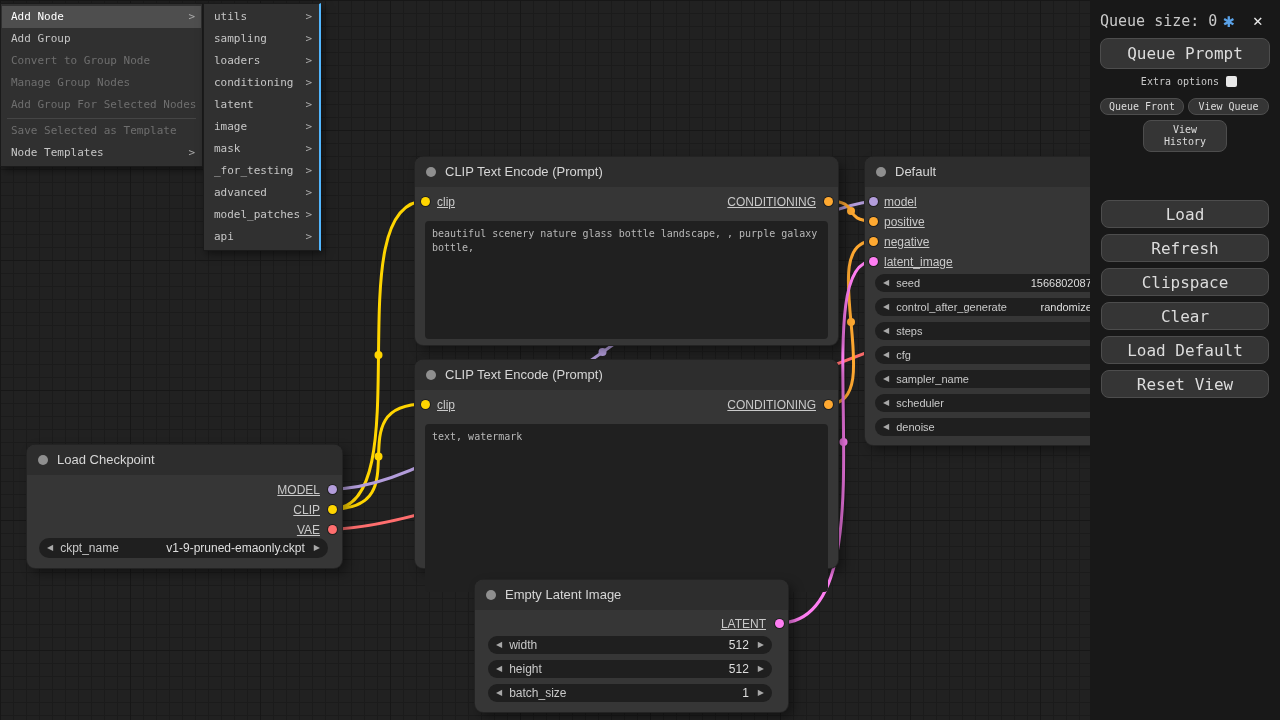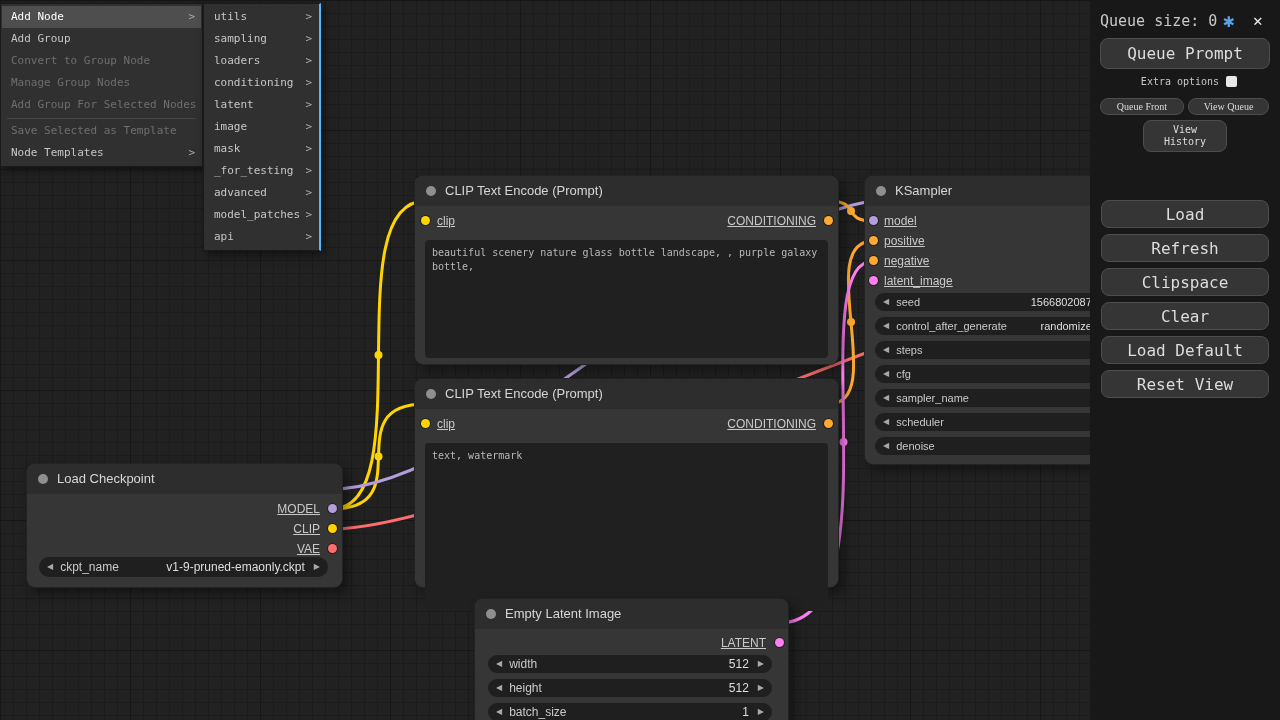--- a/index.html
+++ b/index.html
@@ -12,21 +12,21 @@
       linear-gradient(#171717 1px, transparent 1px),
       linear-gradient(90deg,#171717 1px, transparent 1px),
       linear-gradient(#1b1b1b 1px, transparent 1px),
       linear-gradient(90deg,#1b1b1b 1px, transparent 1px);
     background-size:130px 130px,130px 130px,13px 13px,13px 13px;
   }
   .wires { position:absolute; left:0; top:0; z-index:5; }
   .wire { fill:none; stroke-width:3; stroke-linecap:round; }
 
   .node { position:absolute; background:#363636; border-radius:8px; z-index:10;
-          box-shadow:0 0 0 1px #232323, 5px 5px 12px rgba(0,0,0,.45);margin-top:19px; }
+          box-shadow:0 0 0 1px #232323, 5px 5px 12px rgba(0,0,0,.45); }
   .node-title { position:absolute; left:0; top:0; right:0; height:30px; background:#2d2d2d;
           border-radius:8px 8px 0 0; color:#d6d6d6; font-size:13px; line-height:30px; padding-left:30px; }
   .collapse-dot { position:absolute; left:11px; top:10px; width:10px; height:10px; border-radius:50%;
           background:#8f8f8f; }
   .slot-dot { position:absolute; width:9px; height:9px; border-radius:50%;
           box-shadow:0 0 0 1px rgba(0,0,0,.4); }
   .c-model { background:#b39ddb; } .c-clip { background:#ffd500; } .c-vae { background:#ff6e6e; }
   .c-cond { background:#ffa931; } .c-latent { background:#ff7ef3; }
   .slot-label { position:absolute; color:#c9c9c9; font-size:12px; line-height:14px; white-space:nowrap;text-decoration:underline; }
   .out { text-align:right; }
@@ -45,21 +45,21 @@
   .queue-size { position:absolute; left:10px; top:12px; font-size:15px; }
   .gear-ic { position:absolute; left:133px; top:9px; font-size:19px; color:#5aa2e8; cursor:pointer; }
   .close-ic { position:absolute; left:163px; top:11px; font-size:16px; color:#ececec; cursor:pointer; }
   .btn { position:absolute; background:#353535; border:1px solid #4d4d4d; border-radius:8px; color:#dcdcdc;
           font-family:"DejaVu Sans Mono",monospace; display:flex; align-items:center; justify-content:center;
           cursor:pointer; }
   .queue-prompt { left:10px; top:38px; width:170px; height:31px; font-size:16px; }
   .extra-row { position:absolute; left:4px; top:76px; width:190px; display:flex; align-items:center;
           justify-content:center; gap:7px; font-size:10px; }
   .checkbox { width:11px; height:11px; background:#e8e8e8; border-radius:2px; display:inline-block; }
-  .btn-small { height:17px; font-size:10px; top:98px;font-family:Liberation Serif, serif; }
+  .btn-small { height:17px; font-size:10px; top:98px; }
   .qf { left:10px; width:84px; }
   .vq { left:98px; width:81px; }
   .view-history { left:53px; top:120px; width:84px; height:32px; font-size:10px; flex-direction:column; line-height:1.2; }
   .btn-main { left:11px; width:168px; height:28px; font-size:16px; }
 
   .menu { position:absolute; background:#303030; border:1px solid #1a1a1a; z-index:100; padding:2px 1px;
           font:11px "DejaVu Sans Mono",monospace; color:#c6c6c6; box-shadow:3px 3px 8px rgba(0,0,0,.5); }
   .menu-item { position:relative; height:22px; line-height:22px; padding:0 9px; cursor:pointer; white-space:nowrap; }
   .menu-item.hl { background:#4e4e4e; color:#fff; }
   .menu-item.disabled { color:#6e6e6e; cursor:default; }
@@ -109,21 +109,21 @@
     <span class="slot-dot c-clip" style="left:6px;top:40px"></span>
     <span class="slot-label" style="left:22px;top:38px">clip</span>
     <span class="slot-label out" style="right:22px;top:38px">CONDITIONING</span>
     <span class="slot-dot c-cond" style="right:5px;top:40px"></span>
     <textarea class="node-text" style="left: 10px; top: 64px; width: 403px; height: 168px;">text, watermark</textarea>
   </div>
 
   <div class="node" style="left:865px;top:157px;width:260px;height:288px">
     <div class="node-title">
       <span class="collapse-dot"></span>
-      <span>KSampler</span>
+      <span>Default</span>
     </div>
     <span class="slot-dot c-model" style="left:4px;top:40px"></span>
     <span class="slot-label" style="left:19px;top:38px">model</span>
     <span class="slot-dot c-cond" style="left:4px;top:60px"></span>
     <span class="slot-label" style="left:19px;top:58px">positive</span>
     <span class="slot-dot c-cond" style="left:4px;top:80px"></span>
     <span class="slot-label" style="left:19px;top:78px">negative</span>
     <span class="slot-dot c-latent" style="left:4px;top:100px"></span>
     <span class="slot-label" style="left:19px;top:98px">latent_image</span>
 

